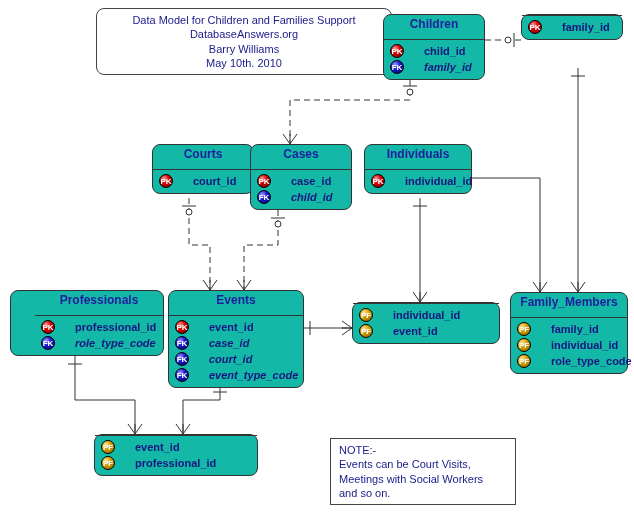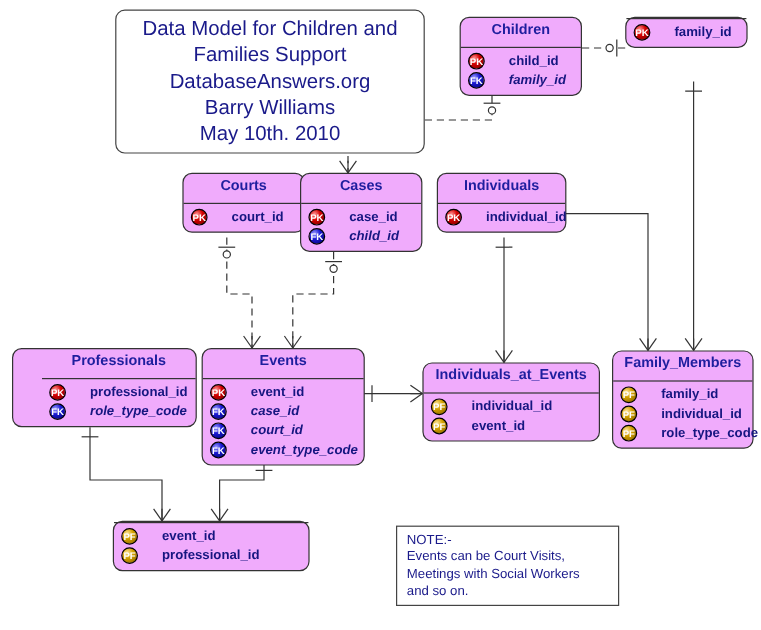--- a/index.html
+++ b/index.html
@@ -11,41 +11,41 @@
   .canvas {
     position: relative;
     width: 634px;
     height: 525px;
     background: #fff;
   }
   .title-box {
     position: absolute;
     border: 1px solid #444;
     border-radius: 8px;
-    padding: 4px 2px;
+    padding: 4px 21px;
     text-align: center;
     background: #fff;
     color: #1a1a8a;
-    font-size: 17px;
+    font-size: 11px;
     line-height: 1.3;
   }
   .note-box {
     position: absolute;
     border: 1px solid #444;
     padding: 4px 8px;
     background: #fff;
     color: #1a1a8a;
     font-size: 11px;
     line-height: 1.3;
   }
   .entity {
     position: absolute;
     border: 1px solid #333;
     border-radius: 8px;
-    background: #f0abfc;
+    background: #14b8a6;
     min-width: 100px;
   }
   .entity .hdr {
     text-align: center;
     font-weight: bold;
     color: #1e1e9e;
     padding: 2px 8px 8px 8px;
     font-size: 12px;
   }
   .entity .attrs {
@@ -314,21 +314,20 @@
           <span class="attr-label italic">court_id</span>
         </div>
         <div class="attr">
           <span class="key fk">FK</span>
           <span class="attr-label italic">event_type_code</span>
         </div>
       </div>
   </div>
 
   <div class="entity" style="left:352px; top:302px; width:146px;">
-    <div class="hdr">Individuals_at_Events</div>
     <div class="attrs">
         <div class="attr">
           <span class="key pf">PF</span>
           <span class="attr-label">individual_id</span>
         </div>
         <div class="attr">
           <span class="key pf">PF</span>
           <span class="attr-label">event_id</span>
         </div>
       </div>

